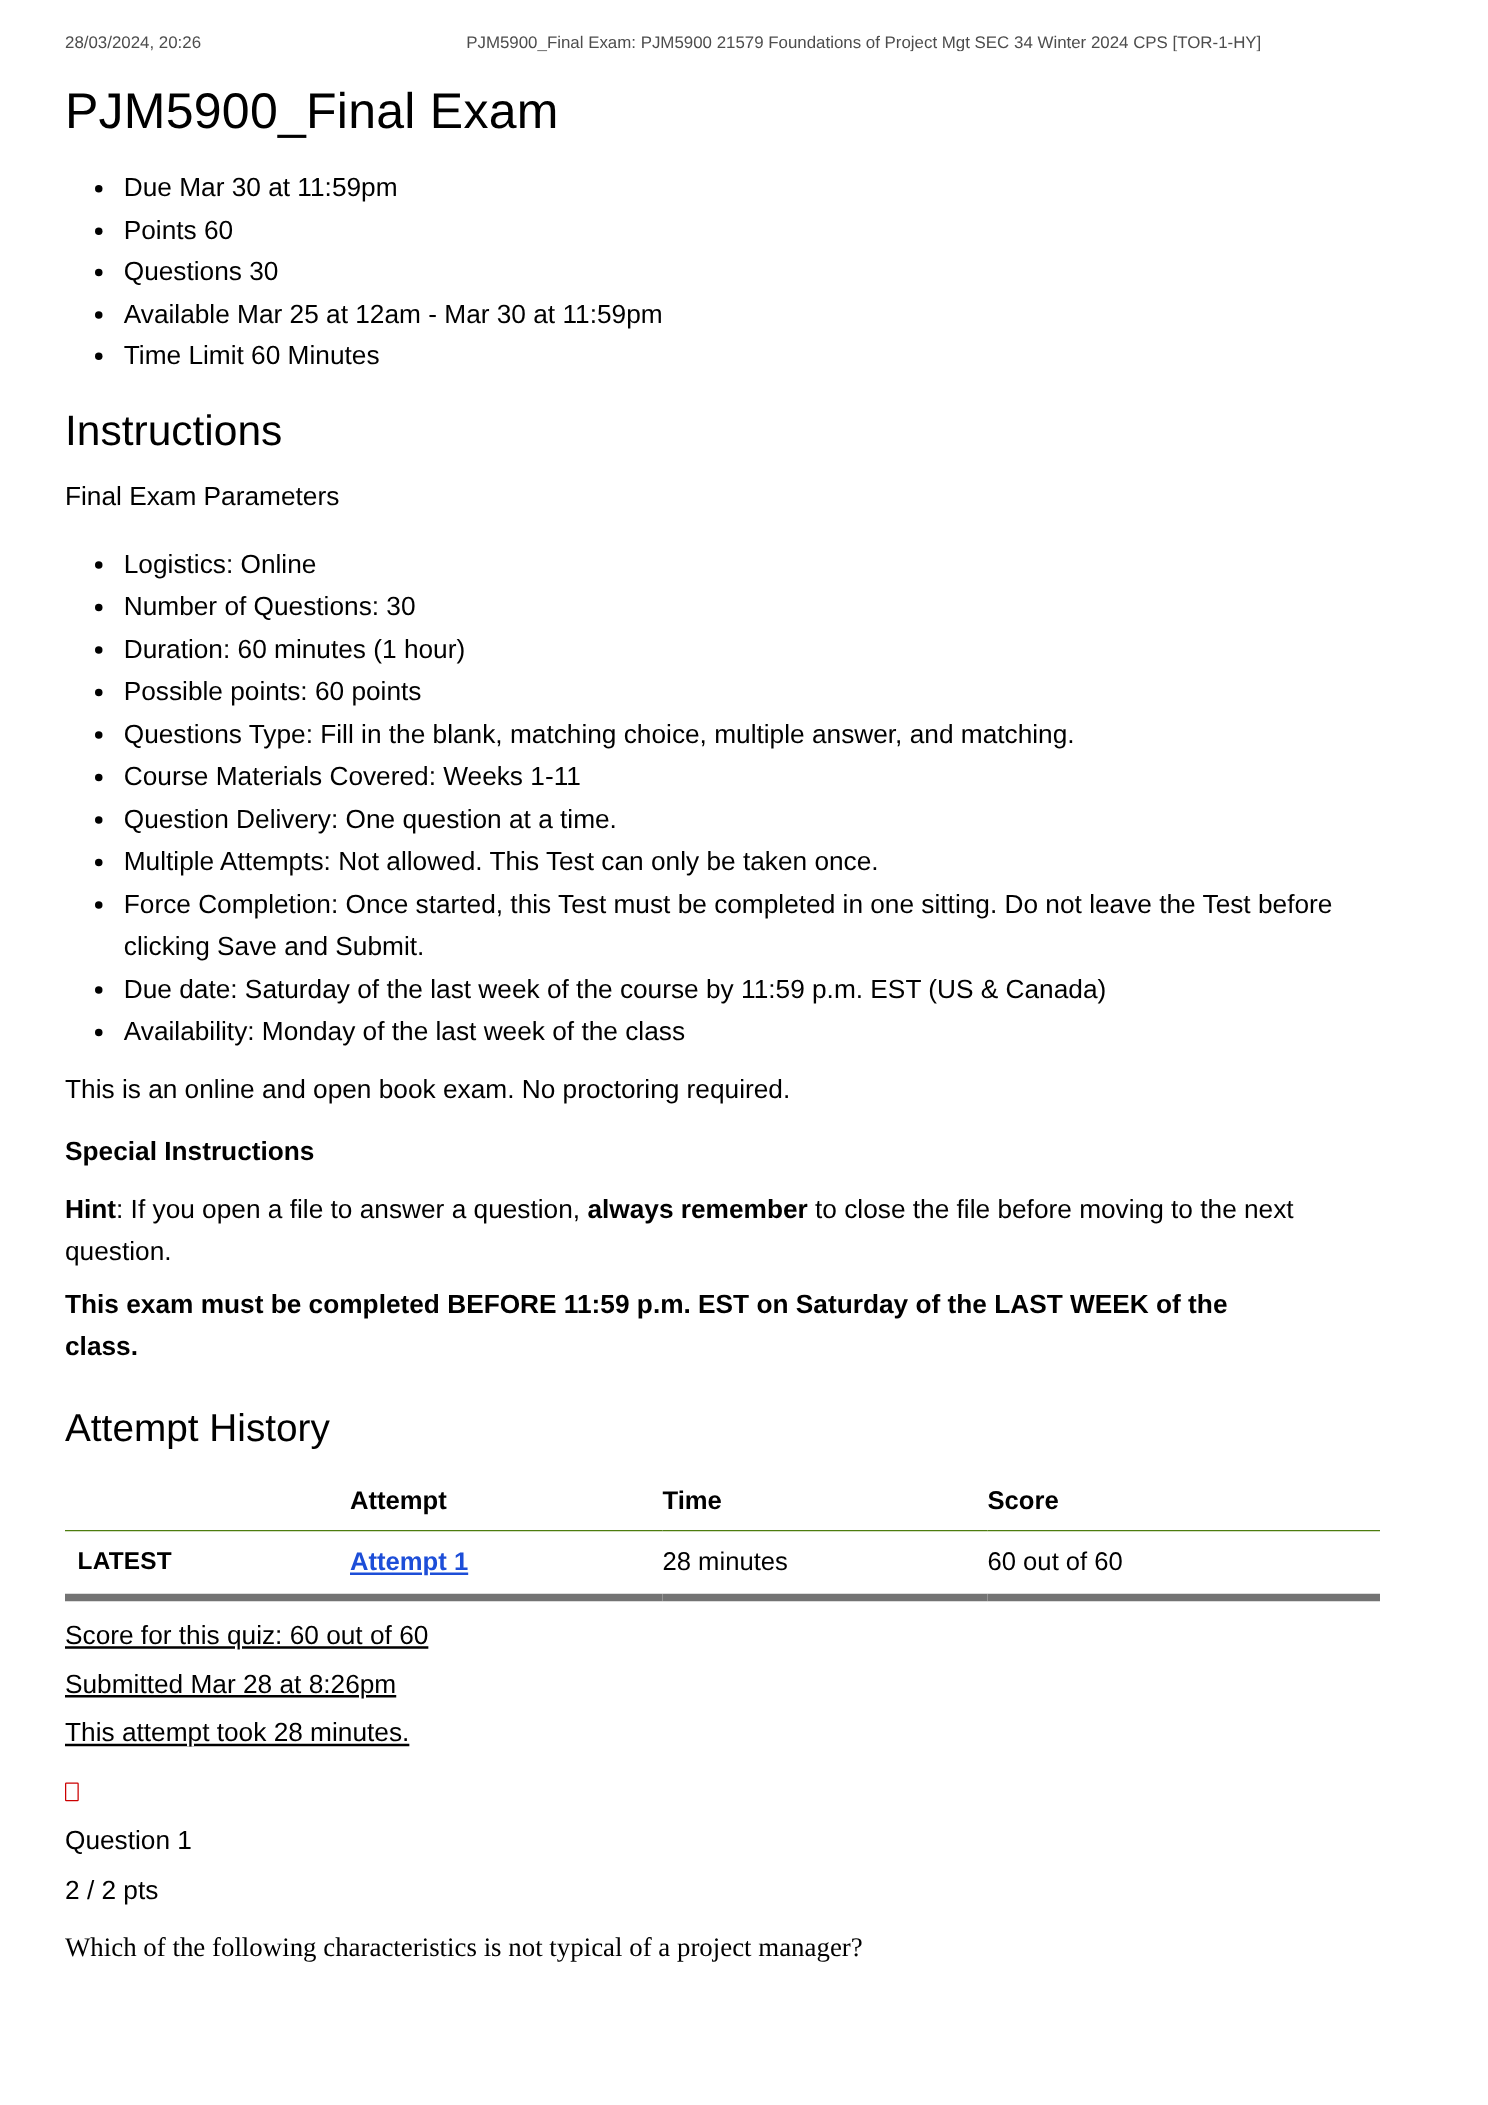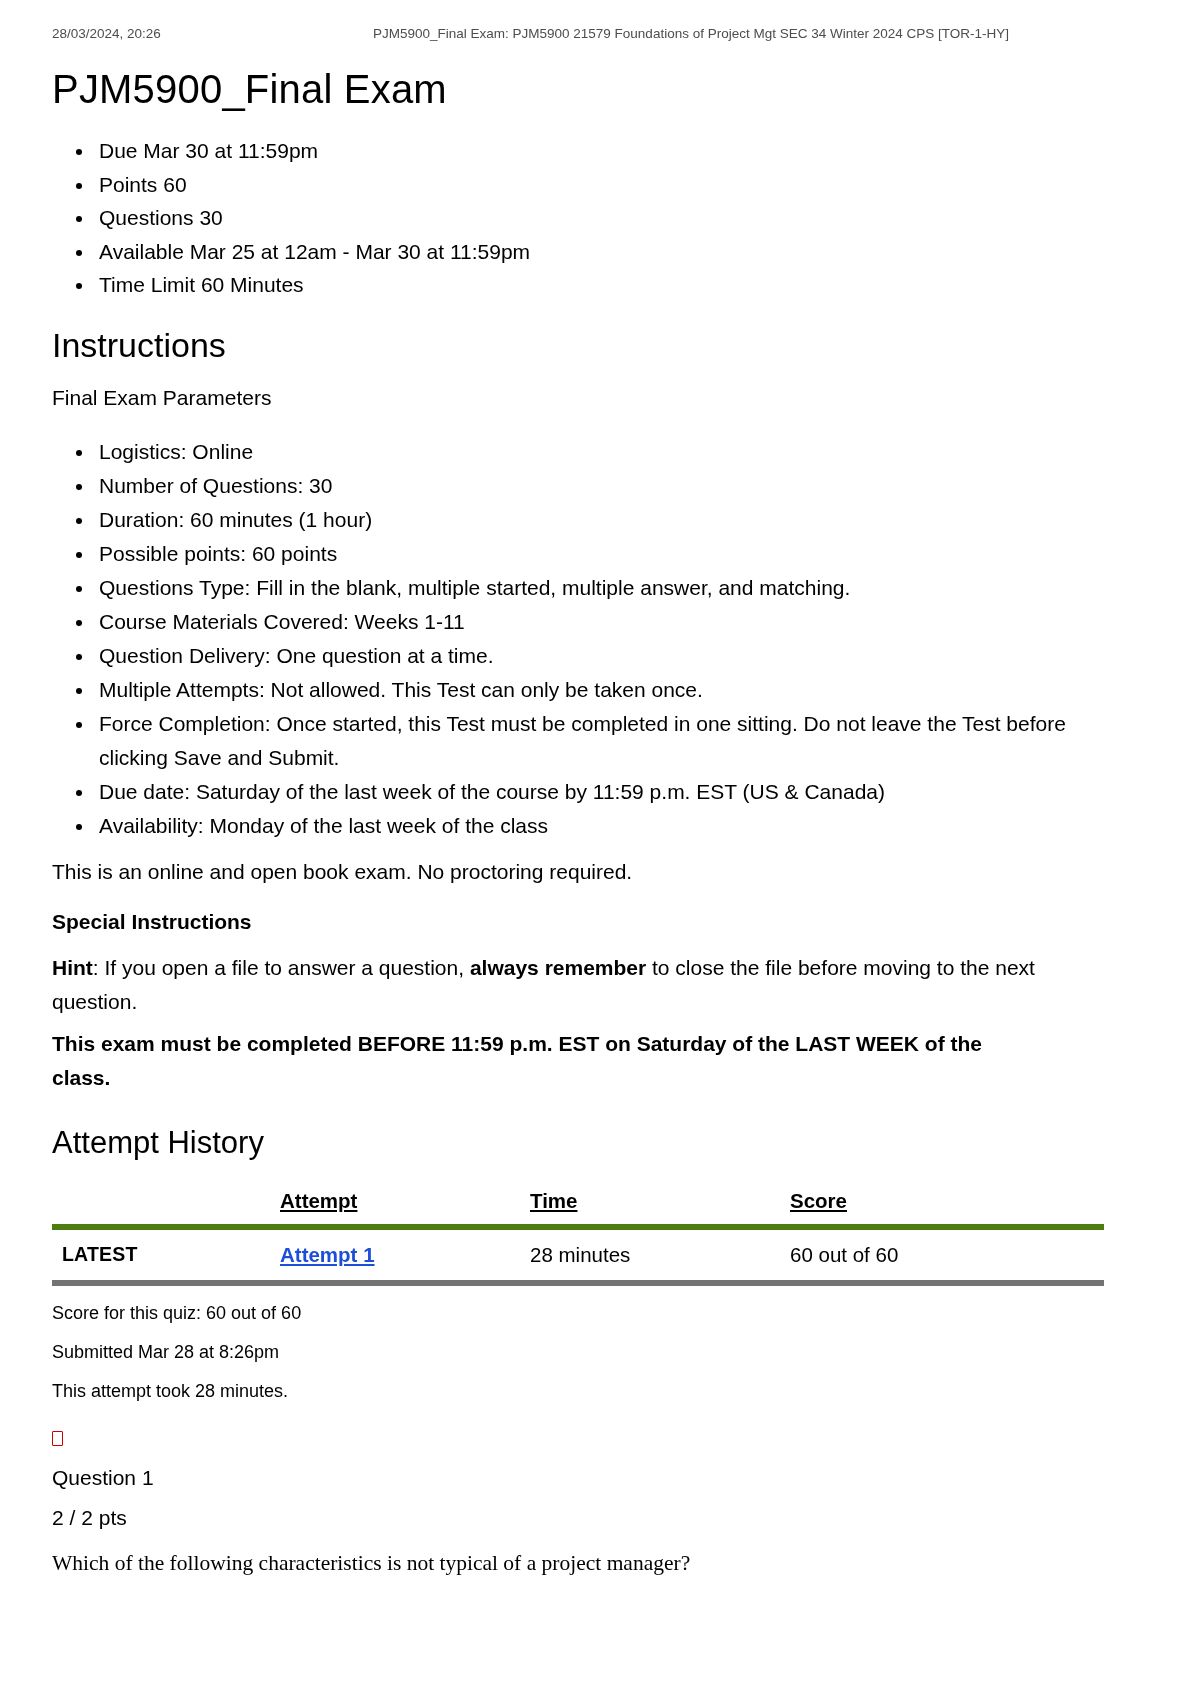--- a/index.html
+++ b/index.html
@@ -26,31 +26,31 @@
   .intro { margin-top: 16px; }
   .inst-list { margin-top: 20px; padding-left: 33px; font-size: 21px; line-height: 34px; max-width: 1010px; }
   .special { margin-top: 16px; font-weight: 700; }
   .para { margin-top: 12px; }
   .hint { margin-top: 12px; max-width: 1005px; }
   .deadline { margin-top: 8px; font-weight: 700; max-width: 975px; }
 
   table.attempt-table { width: 100%; border-collapse: collapse; margin-top: 20px; }
   .attempt-table th {
     text-align: left; font-weight: 700; font-size: 20.5px;
-    padding: 8px 0 11px 0; border-bottom: 6px solid #4d7c0f; text-decoration: underline;
+    padding: 8px 0 11px 0; border-bottom: 1px solid #4d7c0f;
   }
   .attempt-table td { font-size: 20.5px; padding: 13px 0; border-bottom: 6px solid #737373; }
   .attempt-table .c0 { width: 228px; }
   .attempt-table .c1 { width: 250px; }
   .attempt-table .c2 { width: 260px; }
   td.latest { font-weight: 700; padding-left: 10px; font-size: 19.5px; letter-spacing: 0.2px; }
   a.attempt-link { color: #1d4ed8; font-weight: 700; text-decoration: underline; cursor: pointer; margin-top: 12px; }
 
   .summary { margin-top: 8px; }
-  .summary p { margin: 0; font-size: 18px; line-height: 39px; }
+  .summary p { margin: 0; font-size: 21px; line-height: 39px; text-decoration: underline; }
 
   .tofu-row { margin-top: 20px; height: 18px; }
   .tofu {
     display: inline-block; width: 9px; height: 13px;
     border: 1.5px solid #cc0000; border-radius: 1px;
   }
 
   .q-title { margin-top: 12px; }
   .q-pts { margin-top: 6px; }
   .q-text {
@@ -80,21 +80,21 @@
 
   <h2 class="h-instructions">Instructions</h2>
 
   <p class="body-text intro">Final Exam Parameters</p>
 
   <ul class="inst-list">
     <li>Logistics: Online</li>
     <li>Number of Questions: 30</li>
     <li>Duration: 60 minutes (1 hour)</li>
     <li>Possible points: 60 points</li>
-    <li>Questions Type: Fill in the blank, multiple started, multiple answer, and matching.</li>
+    <li>Questions Type: Fill in the blank, matching choice, multiple answer, and matching.</li>
     <li>Course Materials Covered: Weeks 1-11</li>
     <li>Question Delivery: One question at a time.</li>
     <li>Multiple Attempts: Not allowed. This Test can only be taken once.</li>
     <li>Force Completion: Once started, this Test must be completed in one sitting. Do not leave the Test before clicking Save and Submit.</li>
     <li>Due date: Saturday of the last week of the course by 11:59 p.m. EST (US &amp; Canada)</li>
     <li>Availability: Monday of the last week of the class</li>
   </ul>
 
   <p class="body-text para">This is an online and open book exam. No proctoring required.</p>
 

